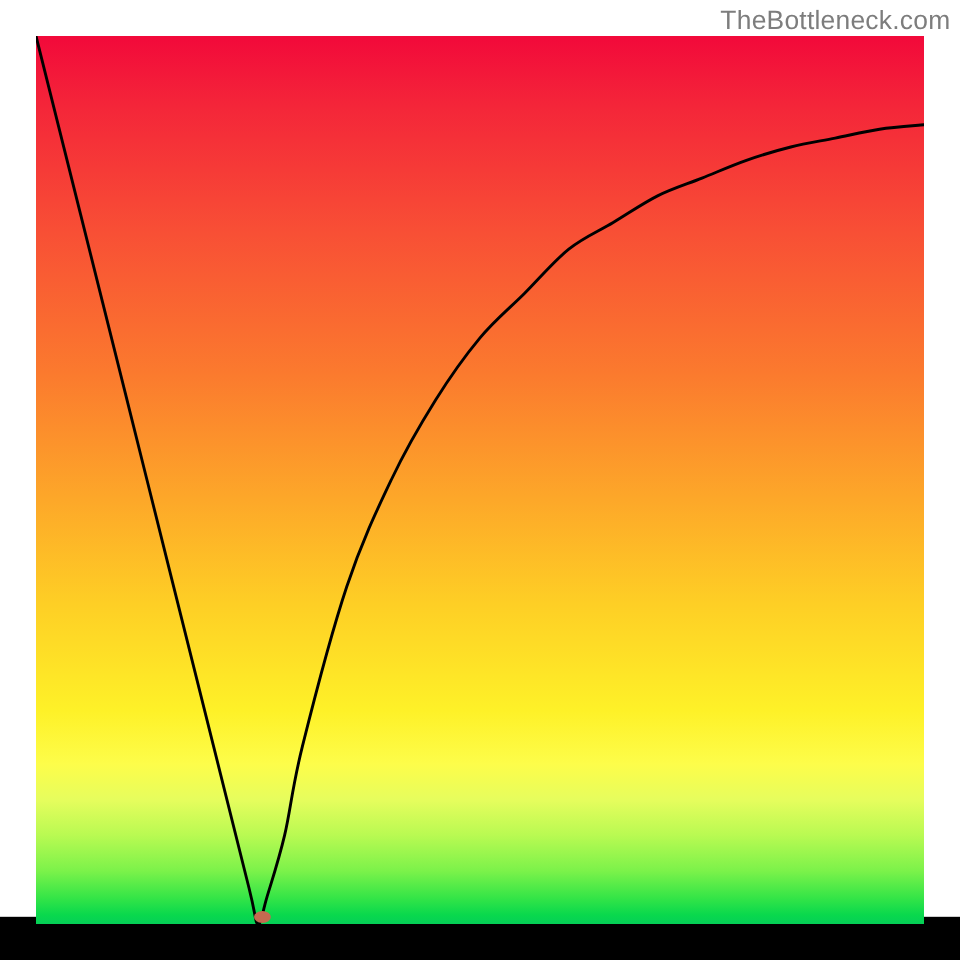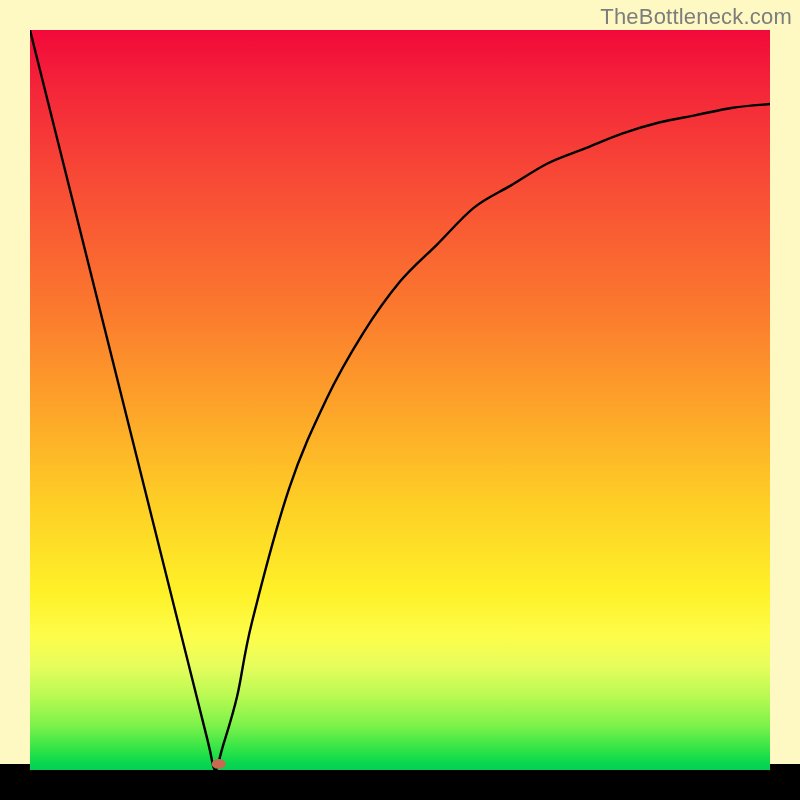--- a/index.html
+++ b/index.html
@@ -8,21 +8,21 @@
     width: 800px;
     height: 800px;
     overflow: hidden;
     background: #000;
     font-family: Arial, Helvetica, sans-serif;
   }
   .frame {
     position: relative;
     width: 800px;
     height: 764px;
-    background: #fef9c3;
+    background: #ffffff;
   }
   .plot-area {
     position: absolute;
     left: 30px;
     top: 30px;
     width: 740px;
     height: 740px;
     
     background: linear-gradient(
       to bottom,

